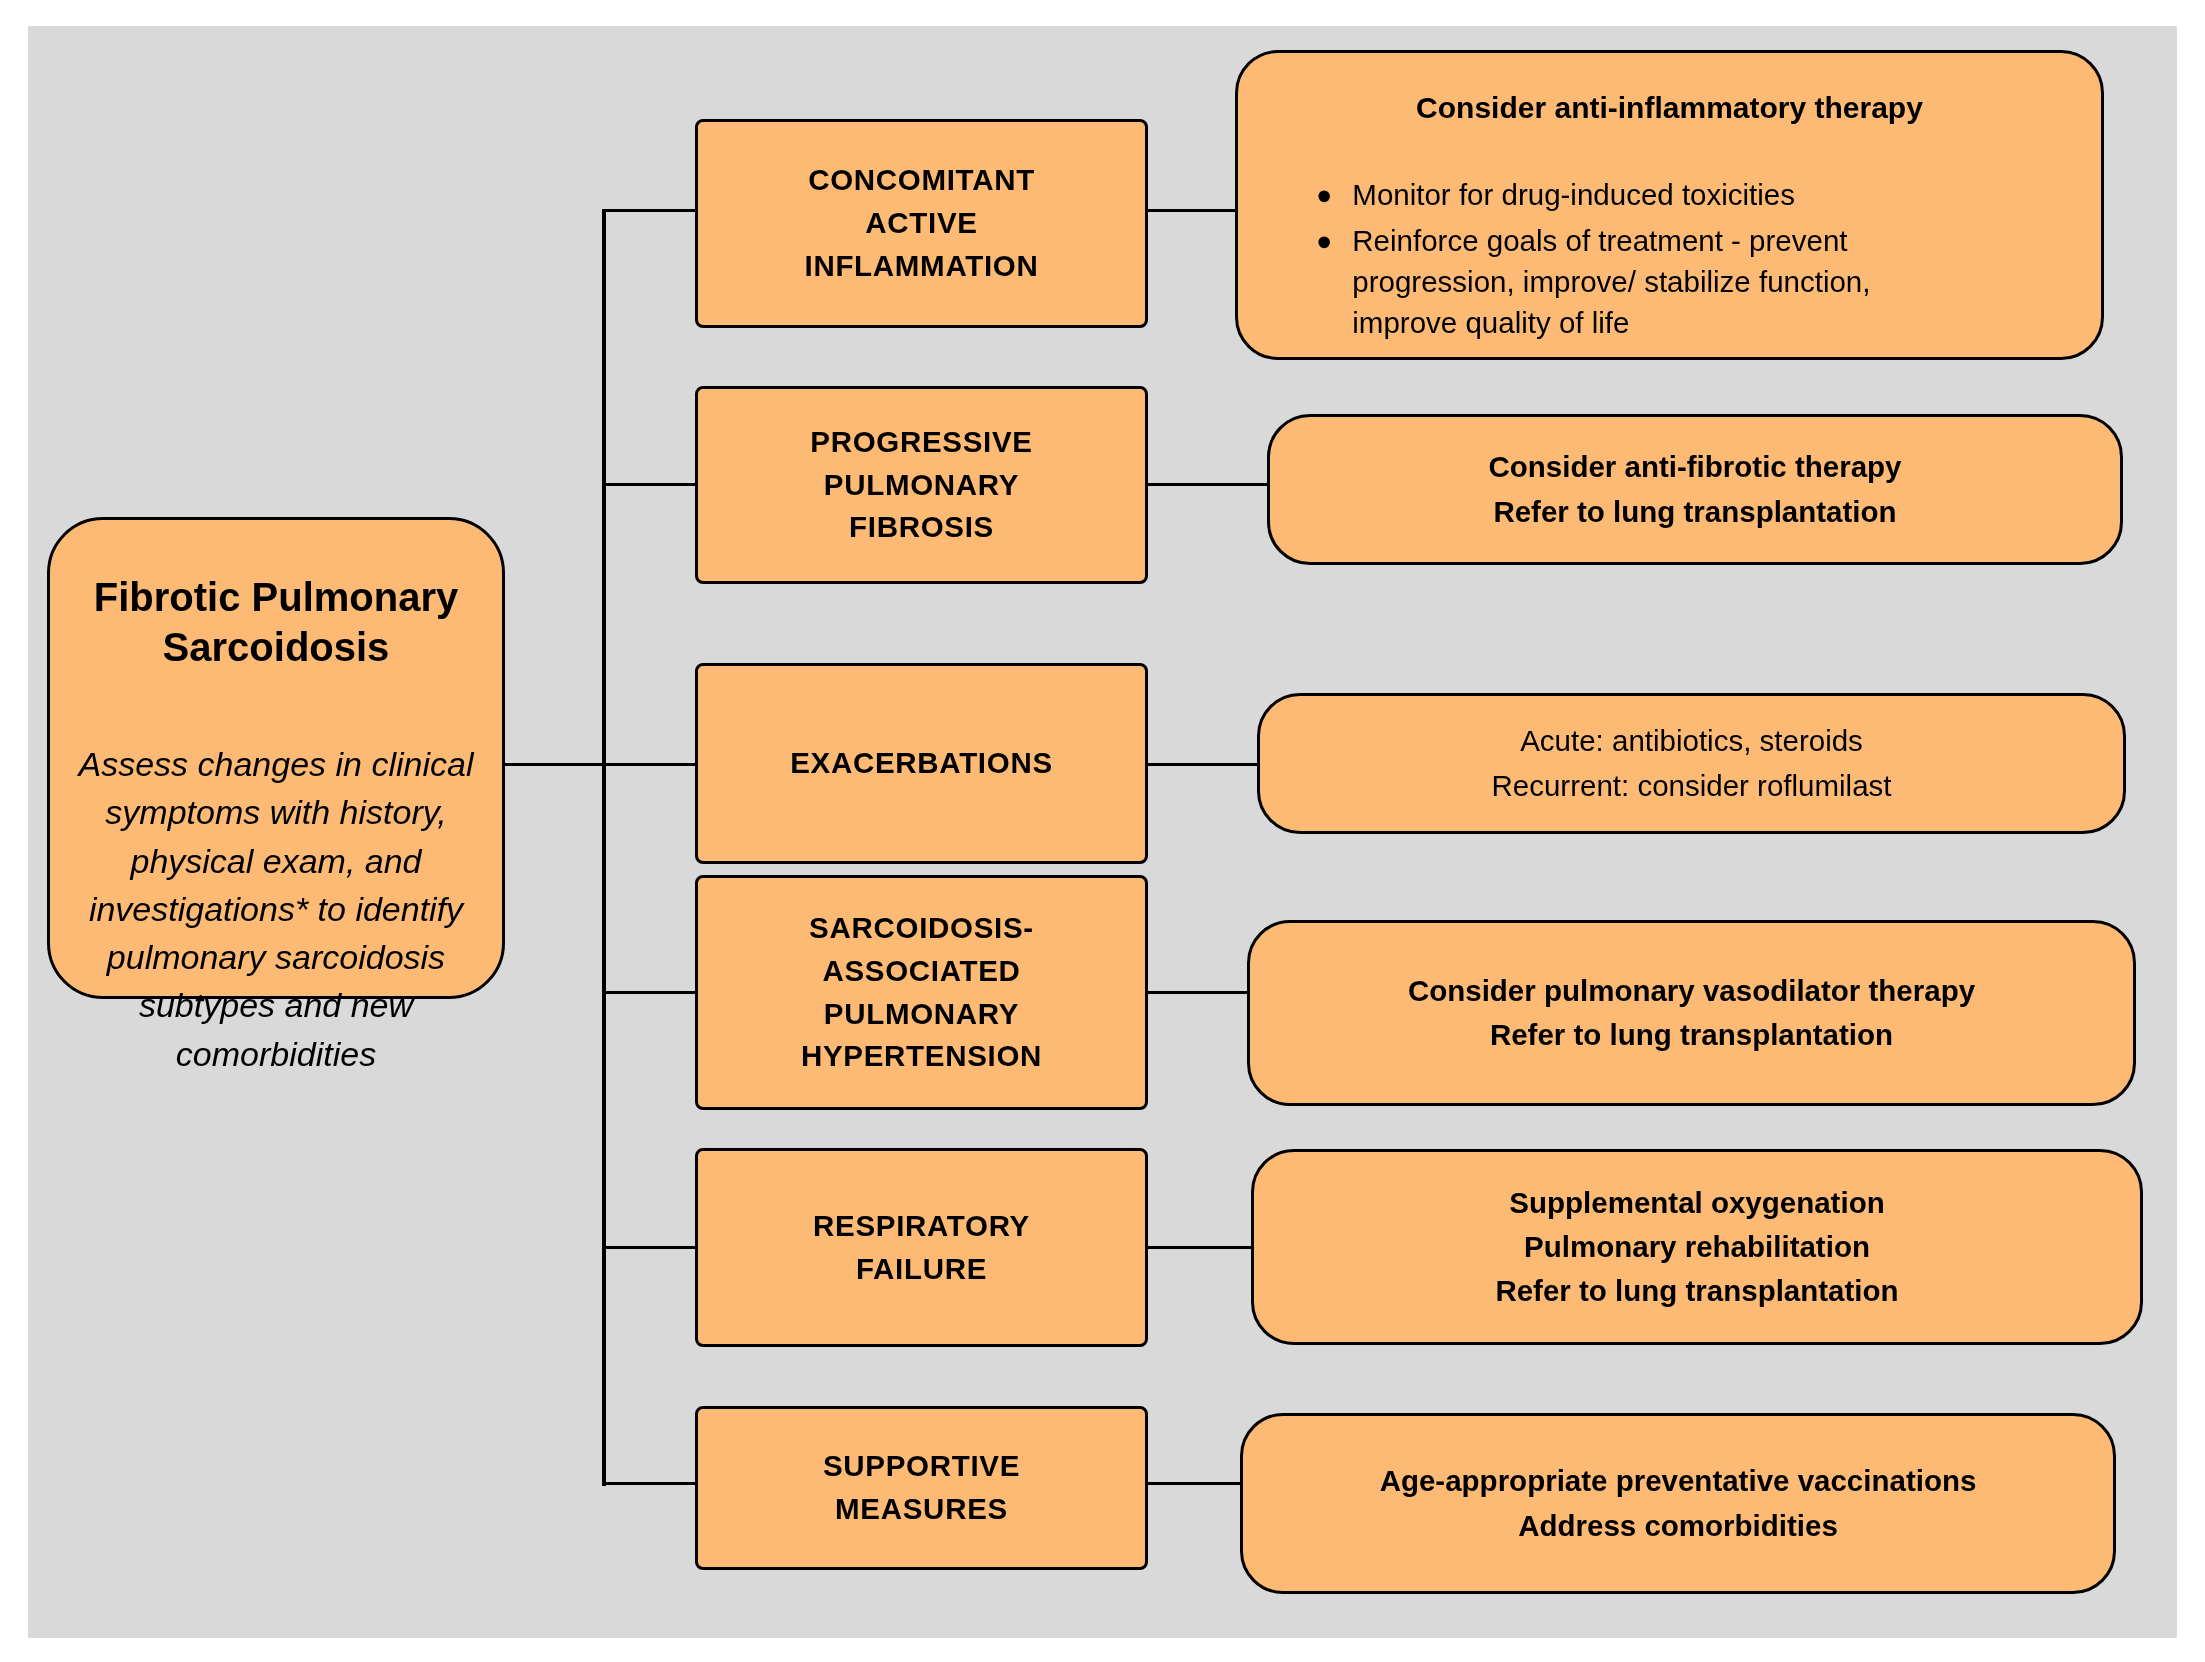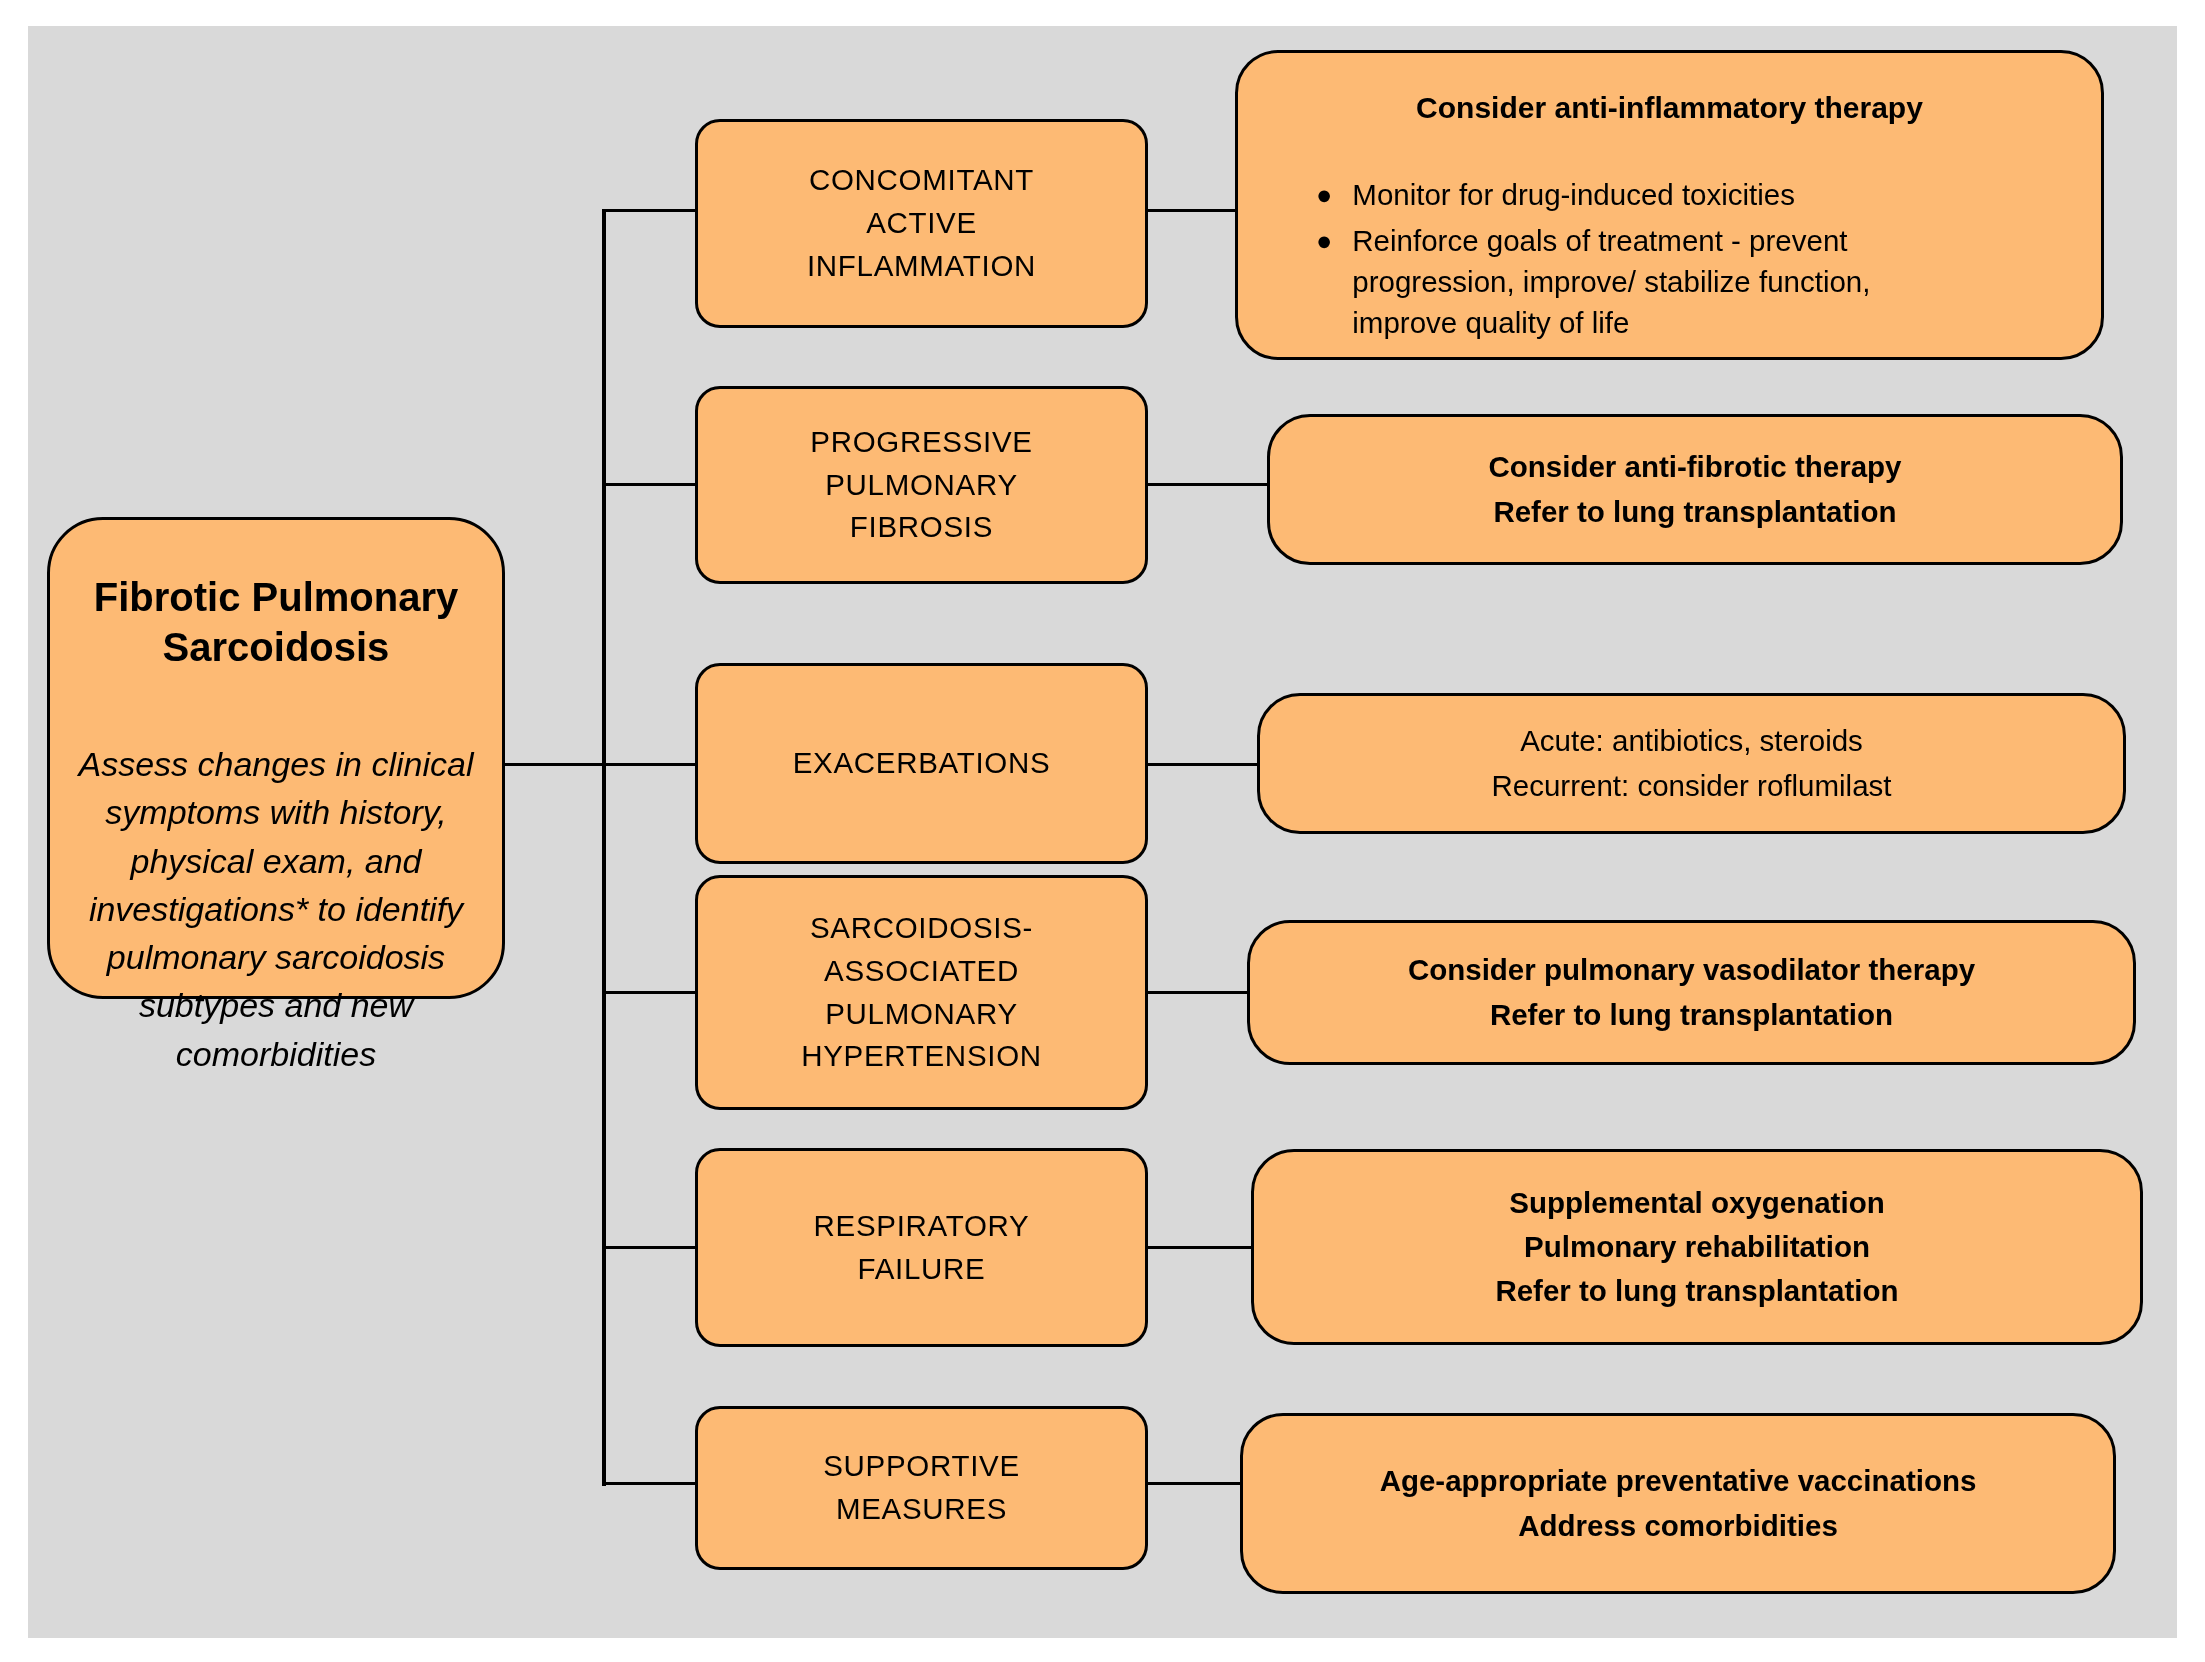--- a/index.html
+++ b/index.html
@@ -13,21 +13,21 @@
   .page{position:relative;width:2205px;height:1662px;background:#ffffff;}
   .panel{position:absolute;left:28px;top:26px;width:2149px;height:1612px;background:#d9d9d9;}
 
   .line{position:absolute;background:#000;}
 
   .box{
     position:absolute;background:#fdba74;border:3.4px solid #000;
     box-sizing:border-box;display:flex;flex-direction:column;
     align-items:center;justify-content:center;text-align:center;
   }
-  .cat{border-radius:25px;font-weight:normal;font-size:29.5px;line-height:1.45;letter-spacing:0.7px;}
+  .cat{border-radius:8px;font-weight:bold;font-size:29.5px;line-height:1.45;letter-spacing:0.7px;}
   .mgmt{border-radius:43px;font-size:29.5px;line-height:1.5;}
   .mgmt.allbold{font-weight:bold;}
   .mgmt .b{font-weight:normal;text-align:center;}
 
   .root-box{
     left:47px;top:517px;width:458px;height:482px;border-radius:56px;
     justify-content:flex-start;padding:52px 23px 27px;
   }
   .root-title{font-weight:bold;font-size:40px;line-height:1.25;}
   .root-desc{font-style:italic;font-size:34px;line-height:1.42;margin-top:68px;}
@@ -112,21 +112,21 @@
     </div>
   </div>
 
   <div class="box cat" style="left:695px;top:875px;width:453px;height:235px;">
     <div>SARCOIDOSIS-</div>
     <div>ASSOCIATED</div>
     <div>PULMONARY</div>
     <div>HYPERTENSION</div>
   </div>
 
-  <div class="box mgmt allbold" style="left:1247px;top:920px;width:889px;height:145px;">
+  <div class="box mgmt allbold" style="left:1247px;top:920px;width:889px;height:186px;">
     <div>Consider pulmonary vasodilator therapy</div>
     <div>Refer to lung transplantation</div>
   </div>
 
   <div class="box cat" style="left:695px;top:1148px;width:453px;height:199px;">
     <div>RESPIRATORY</div>
     <div>FAILURE</div>
   </div>
 
   <div class="box mgmt allbold" style="left:1251px;top:1149px;width:892px;height:196px;">

